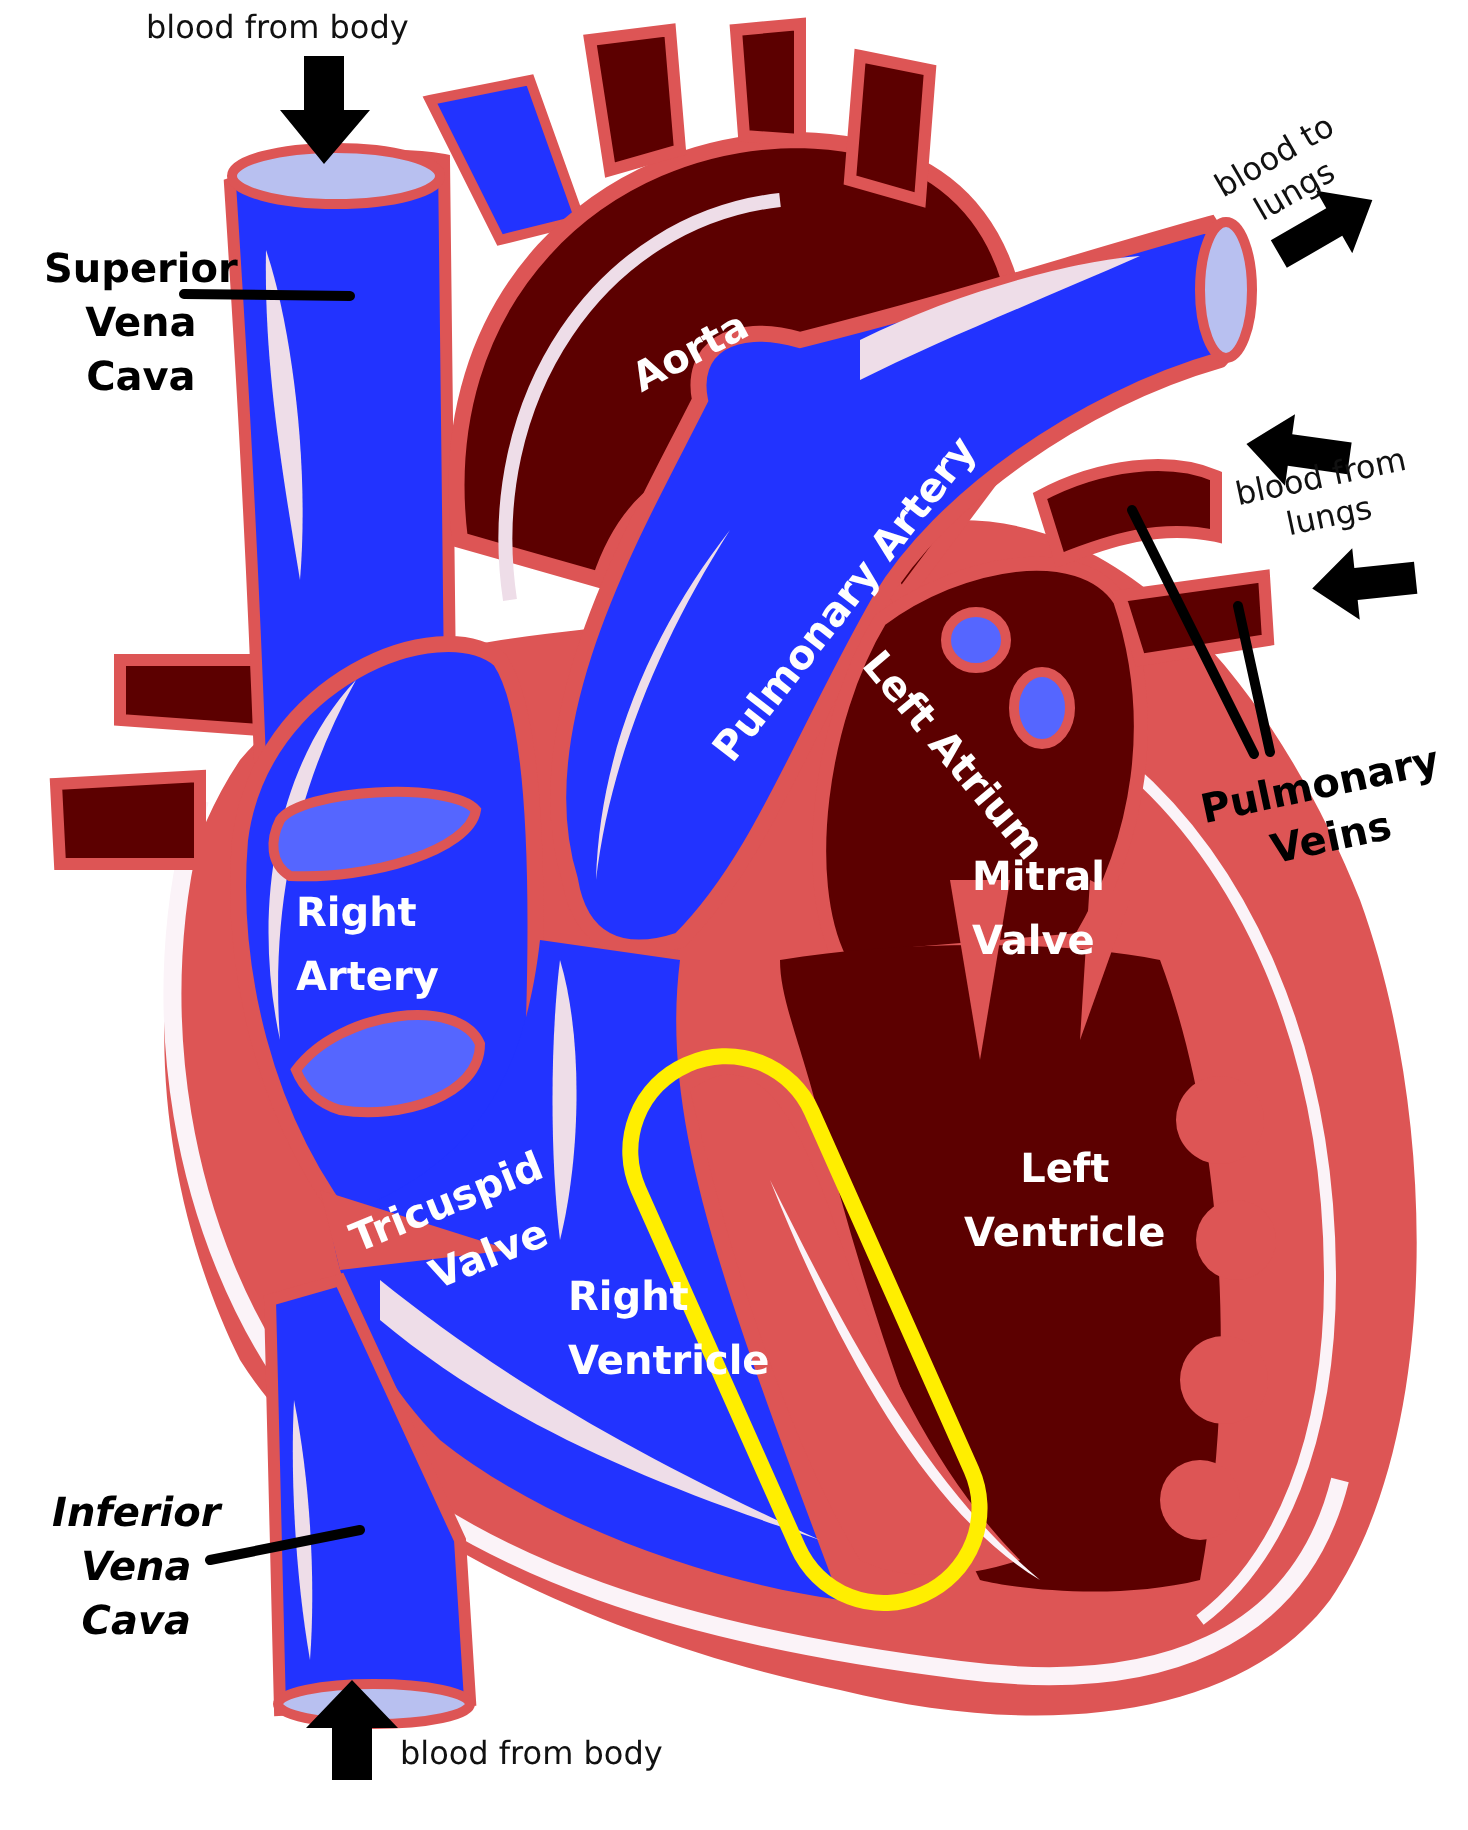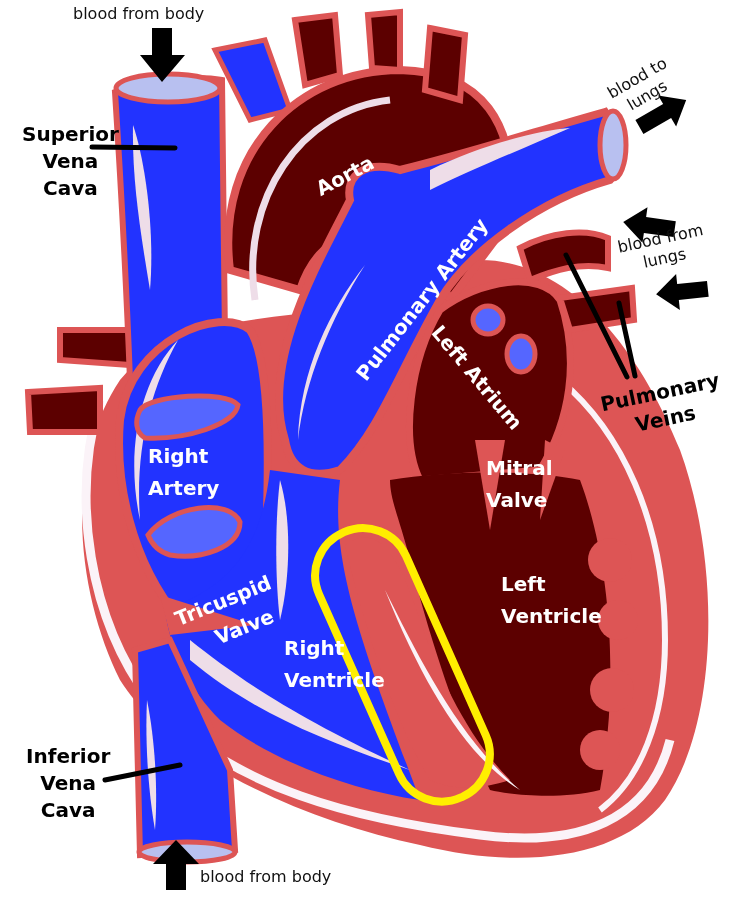--- a/index.html
+++ b/index.html
@@ -109,47 +109,47 @@
 <div class="lbl ext-thin rot" style="left:616px; top:238px; transform:rotate(-12deg); text-align:center;">
   <div>blood from</div>
   <div>lungs</div>
 </div>
 
 <div class="lbl ext-bold" style="left:22px; top:121px;text-align:center;">
   <div>Superior</div>
   <div>Vena</div>
   <div>Cava</div>
 </div>
-<div class="lbl ext-bold" style="left:26px; top:743px;">
+<div class="lbl ext-bold" style="left:26px; top:743px;font-style:italic;">
   <div>Inferior</div>
   <div>Vena</div>
   <div>Cava</div>
 </div>
 <div class="lbl ext-bold rot" style="left:598px; top:392px; transform:rotate(-12deg);">
   <div>Pulmonary</div>
   <div>Veins</div>
 </div>
 
 <div class="lbl int rot" style="left:310px; top:176px; transform:rotate(-28deg);">Aorta</div>
 <div class="lbl int rot" style="left:348px; top:368px; transform:rotate(-52deg);">Pulmonary Artery</div>
 <div class="lbl int rot" style="left:448px; top:318px; transform:rotate(50deg);">Left Atrium</div>
 
 <div class="lbl int" style="left:148px; top:440px;">
   <div>Right</div>
   <div>Artery</div>
 </div>
-<div class="lbl int" style="left:486px; top:452px;">
+<div class="lbl int" style="left:486px; top:422px;">
   <div>Mitral</div>
   <div>Valve</div>
 </div>
 <div class="lbl int rot" style="left:170px; top:605px; transform:rotate(-22deg);">
   <div>Tricuspid</div>
   <div style="padding-left:30px;">Valve</div>
 </div>
 <div class="lbl int" style="left:284px; top:632px;">
   <div>Right</div>
   <div>Ventricle</div>
 </div>
-<div class="lbl int" style="left:501px; top:568px;">
+<div class="lbl int" style="left:482px; top:568px;text-align:center;">
   <div>Left</div>
   <div>Ventricle</div>
 </div>
 </div>
 
 </body></html>

